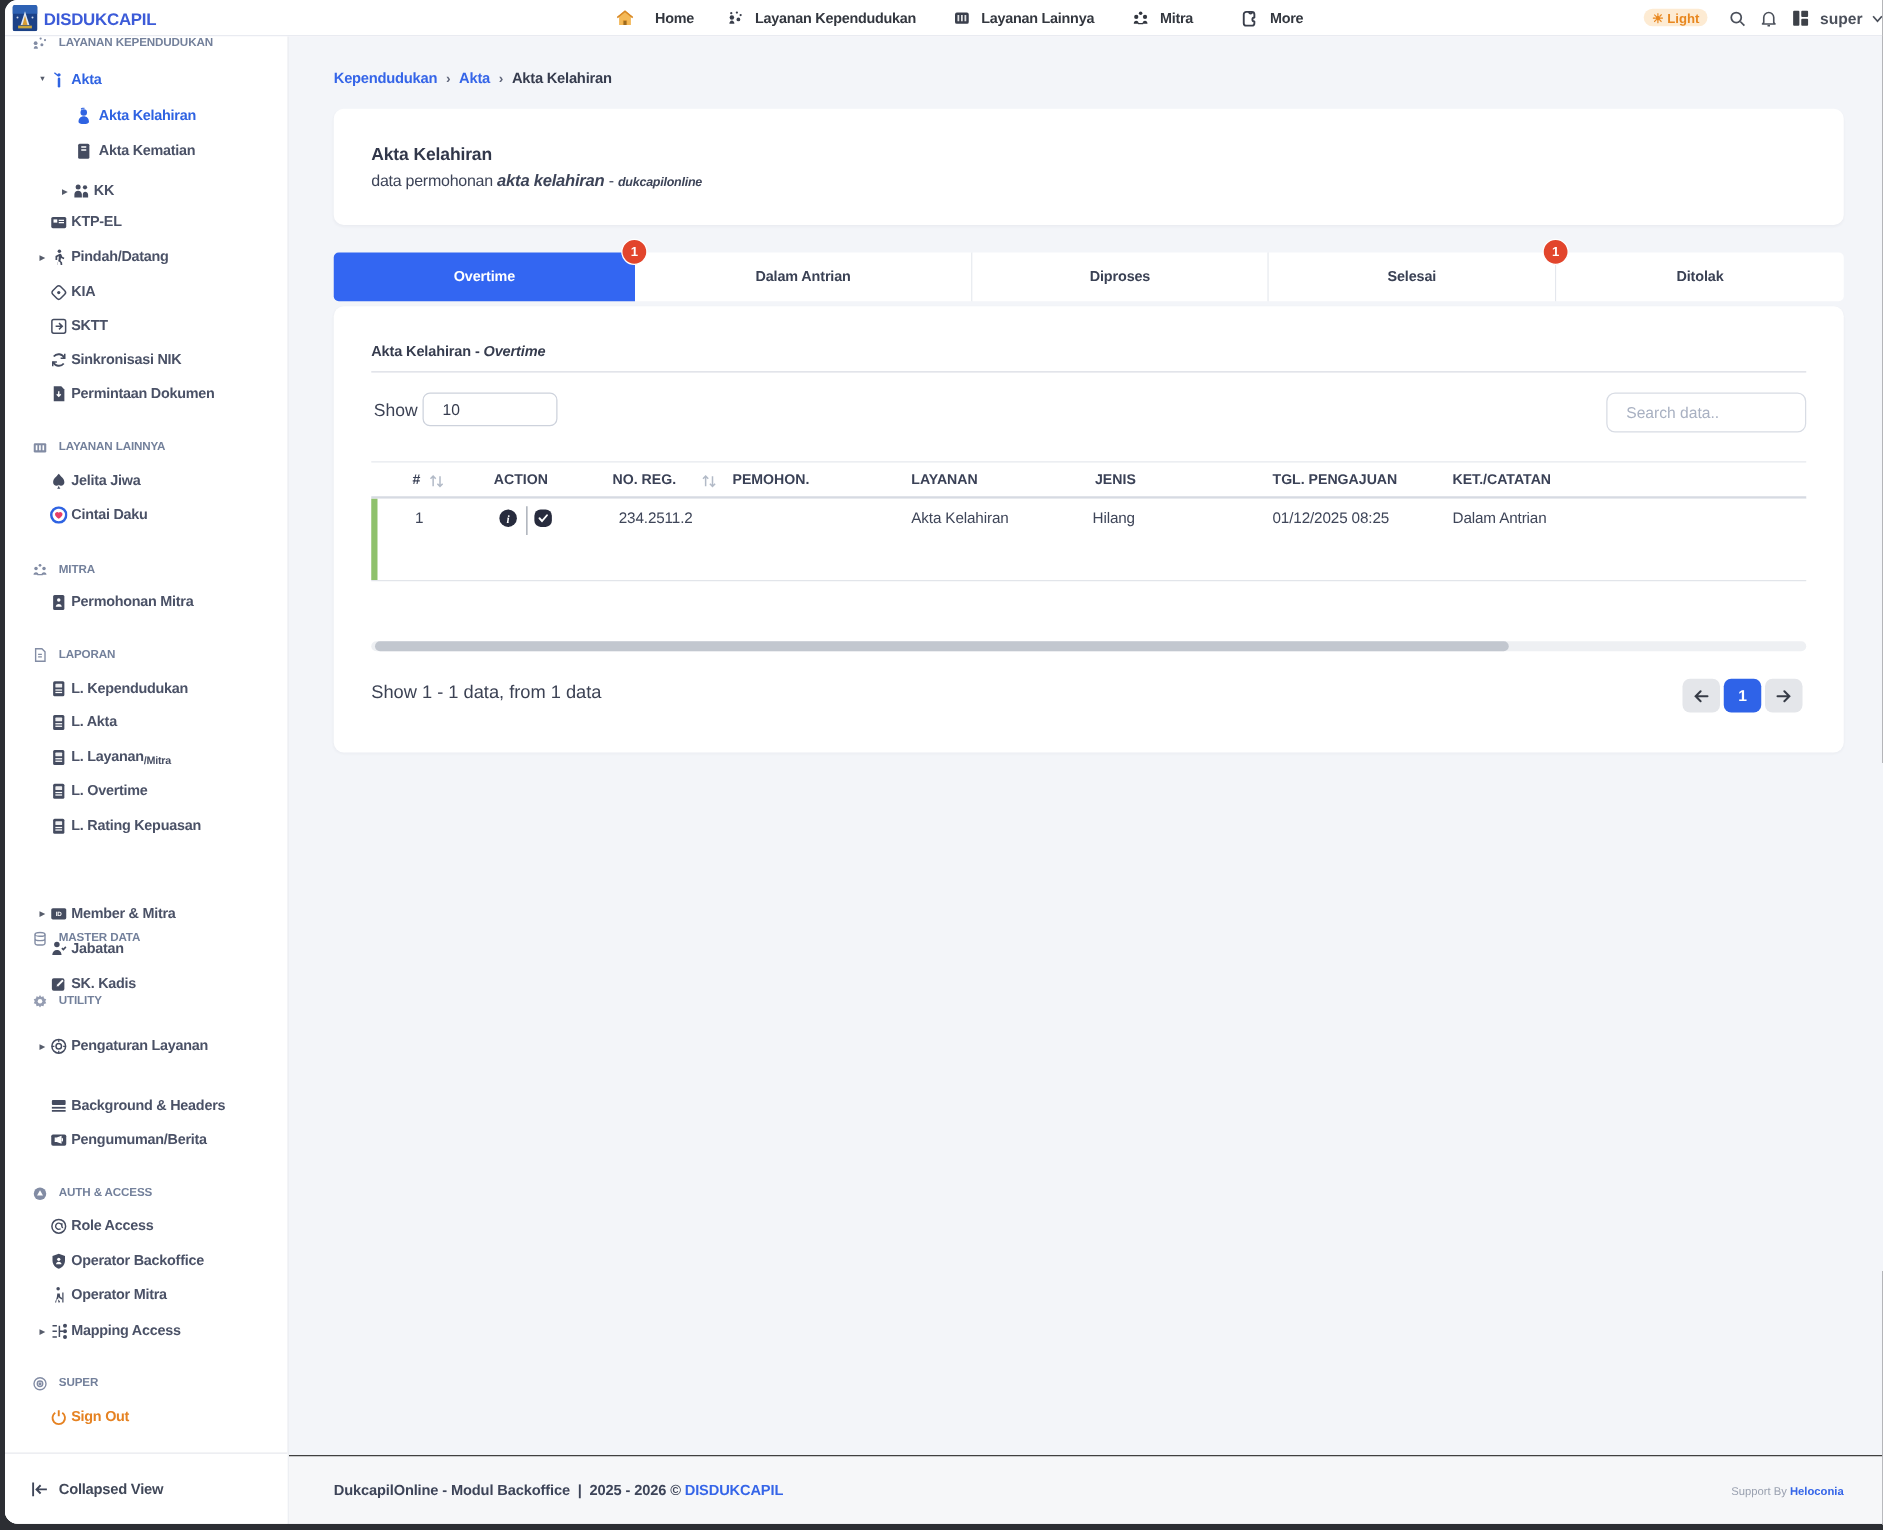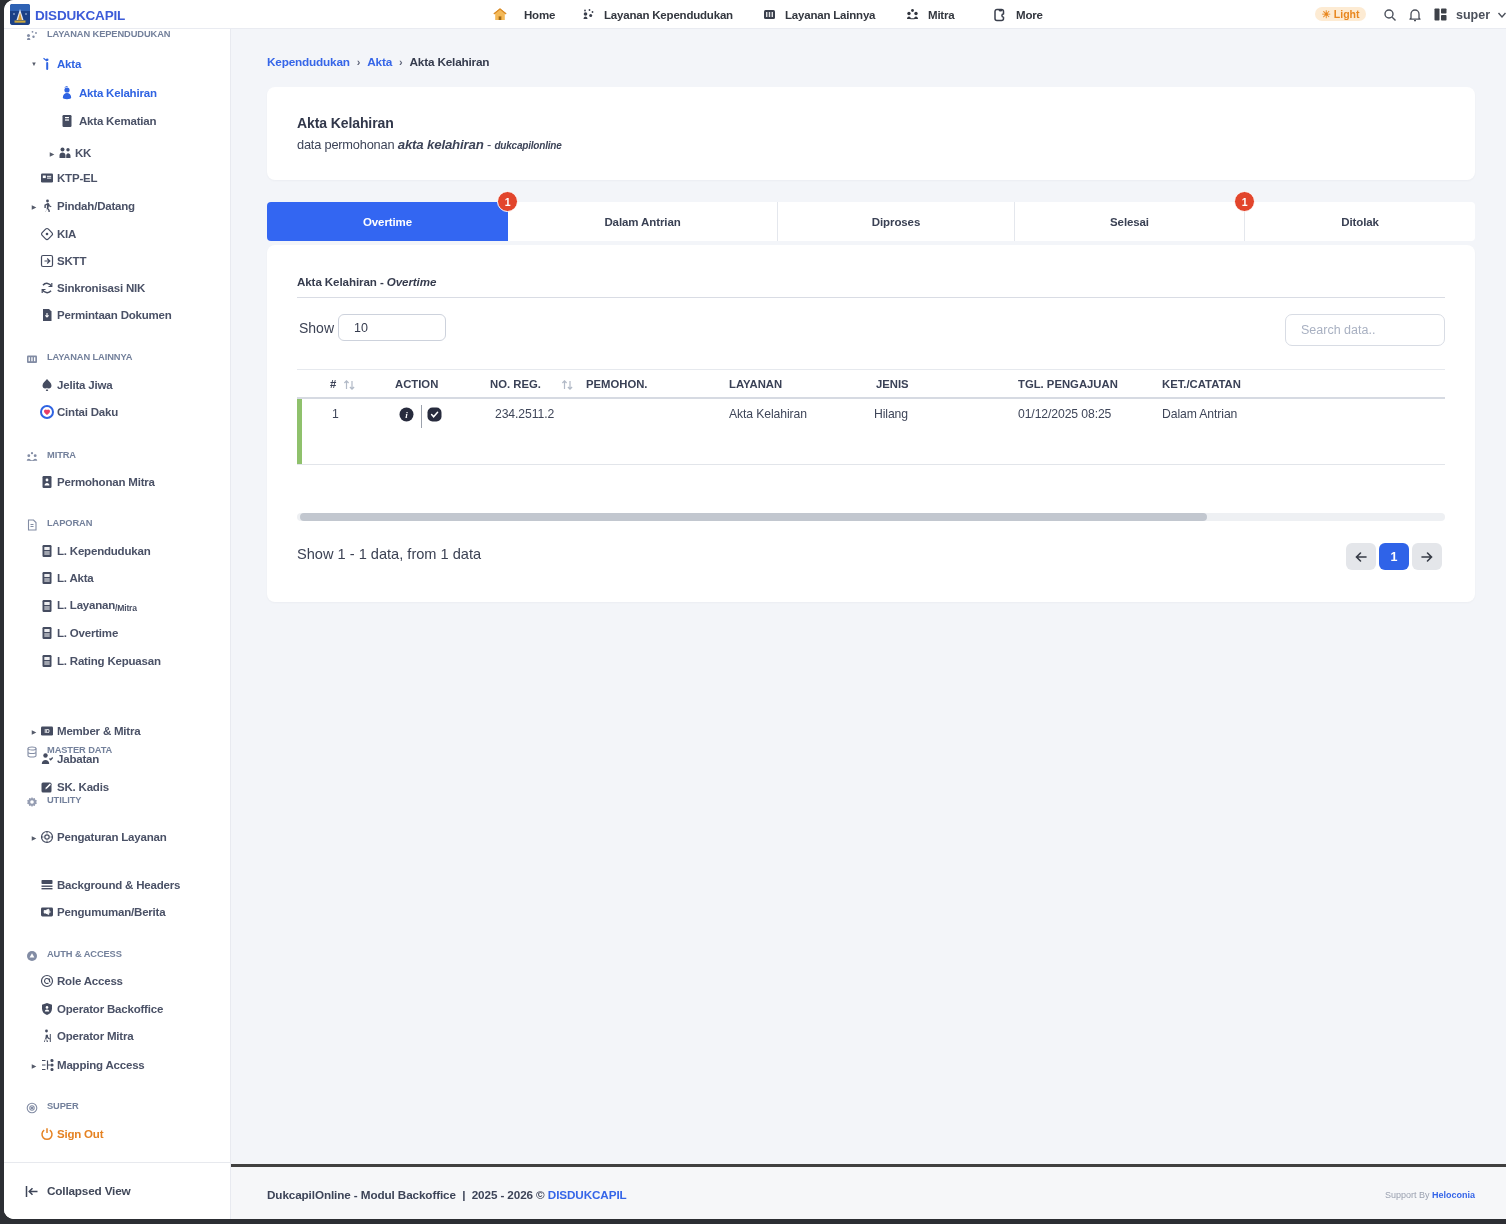--- a/index.html
+++ b/index.html
@@ -71,21 +71,21 @@
 .tc { position:absolute; top:0; }
 .rowtx { font-size:12.2px; color:#3f4659; letter-spacing:-0.1px; }
 .scrollb { position:absolute; left:30px; top:268px; width:1148px; height:8px; border-radius:4px; background:#eef0f3; }
 .scrollb .th { position:absolute; left:3px; top:0; width:907px; height:8px; border-radius:4px; background:#c2c7cf; }
 .showinfo { position:absolute; left:30px; top:301px; font-size:14.6px; color:#3c4254; }
 .pgn { position:absolute; left:1079px; top:298px; display:flex; gap:3px; }
 .pbtn { width:30px; height:27px; border-radius:6px; background:#e4e6ea; color:#363b46; display:flex; align-items:center; justify-content:center; font-size:14.5px; font-weight:700; }
 .pbtn.on { background:#2f63e8; color:#fff; font-weight:700; font-size:12.5px; }
 
 
-.mfoot { position:absolute; left:0; right:0; top:1135px; height:57px; background:#f6f7f9; border-top:3px solid #404040; }
+.mfoot { position:absolute; left:0; right:0; top:1135px; height:57px; background:#f6f7f9; border-top:1px solid #404040; }
 .mfoot .l { position:absolute; left:36px; top:21px; font-size:11.7px; color:#3d4458; font-weight:700; letter-spacing:-0.1px; }
 .mfoot .l .n { font-weight:700; }
 .mfoot .l a { color:#3565e8; text-decoration:none; }
 .mfoot .r { position:absolute; right:31px; top:23px; font-size:9px; color:#9aa1b0; }
 .mfoot .r b { color:#3565e8; }
 </style>
 </head>
 <body>
 <div class="frame">
   <div class="main">

